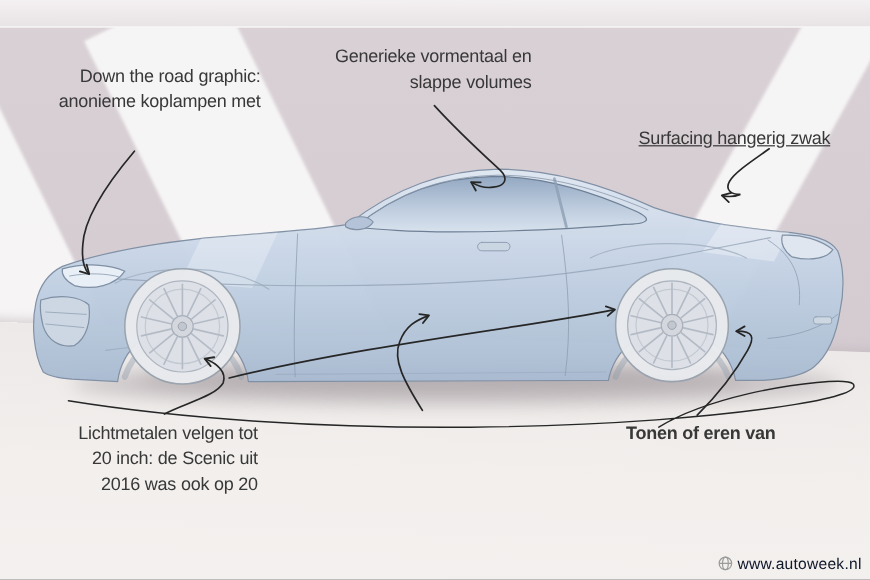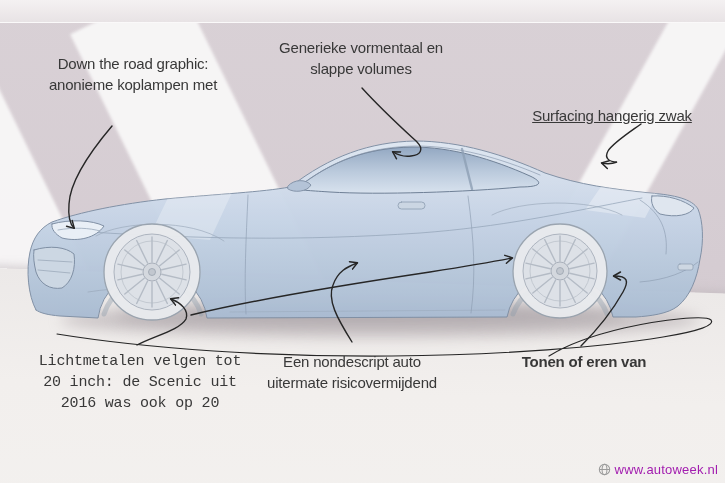--- a/index.html
+++ b/index.html
@@ -15,31 +15,31 @@
   .stripe{position:absolute;background:rgba(249,247,248,.93);filter:blur(1.5px);}
   .stripeL {left:64px;  top:8px;   width:120px;height:470px;transform:rotate(-26deg);transform-origin:50% 0;}
   .stripeL2{left:-175px;top:-30px; width:110px;height:430px;transform:rotate(-26deg);transform-origin:50% 0;}
   .stripeR {left:696px; top:-20px; width:64px; height:430px;transform:rotate(29deg); transform-origin:50% 0;}
   .floor{position:absolute;left:-20px;right:-20px;top:281px;height:280px;
     background:linear-gradient(#ecE9e8,#f2efed 40%,#f3f1ef);transform:rotate(2deg);
     box-shadow:0 -3px 8px rgba(190,182,186,.55);}
   
   svg.scene{position:absolute;left:0;top:0;}
   
-  .note{position:absolute;transform:translateX(-50%);text-align:center;
+  .note{position:absolute;transform:translateX(-50%);text-align:right;
     color:#383838;font-size:15px;line-height:21px;letter-spacing:-.2px;white-space:nowrap;}
   .note1{left:133px;top:53px;}
   .note2{left:361px;top:37px;}
   .note3{left:612px;top:105px;text-decoration:underline;}
-  .note4{left:140px;top:351px;font-family:Liberation Mono, monospace;}
+  .note4{left:140px;top:351px;}
   .note5{left:352px;top:351px;}
   .note6{left:584px;top:351px;font-weight:bold;}
   
   .watermark{position:absolute;right:7px;bottom:6px;display:flex;align-items:center;gap:4px;
-    color:#a21caf;font-size:13px;letter-spacing:.2px;}
+    color:#0f172a;font-size:13px;letter-spacing:.2px;}
   .watermark svg{display:block;}
 </style>
 </head>
 <body>
 
 <div class="stage">
 
   <div class="wall"></div>
   <div class="stripe stripeL"></div>
   <div class="stripe stripeL2"></div>
@@ -192,24 +192,20 @@
     <div>slappe volumes</div>
   </div>
   <div class="note note3">
     <div>Surfacing hangerig zwak</div>
   </div>
   <div class="note note4">
     <div>Lichtmetalen velgen tot</div>
     <div>20 inch: de Scenic uit</div>
     <div>2016 was ook op 20</div>
   </div>
-  <div class="note note5">
-    <div>Een nondescript auto</div>
-    <div>uitermate risicovermijdend</div>
-  </div>
   <div class="note note6">
     <div>Tonen of eren van</div>
   </div>
 
   <div class="watermark">
     <svg width="13" height="13" viewBox="0 0 14 14">
       <g fill="none" stroke="#9b9b9b" stroke-width="1.1">
         <circle cx="7" cy="7" r="5.6"></circle>
         <ellipse cx="7" cy="7" rx="2.6" ry="5.6"></ellipse>
         <line x1="1.4" y1="7" x2="12.6" y2="7"></line>

